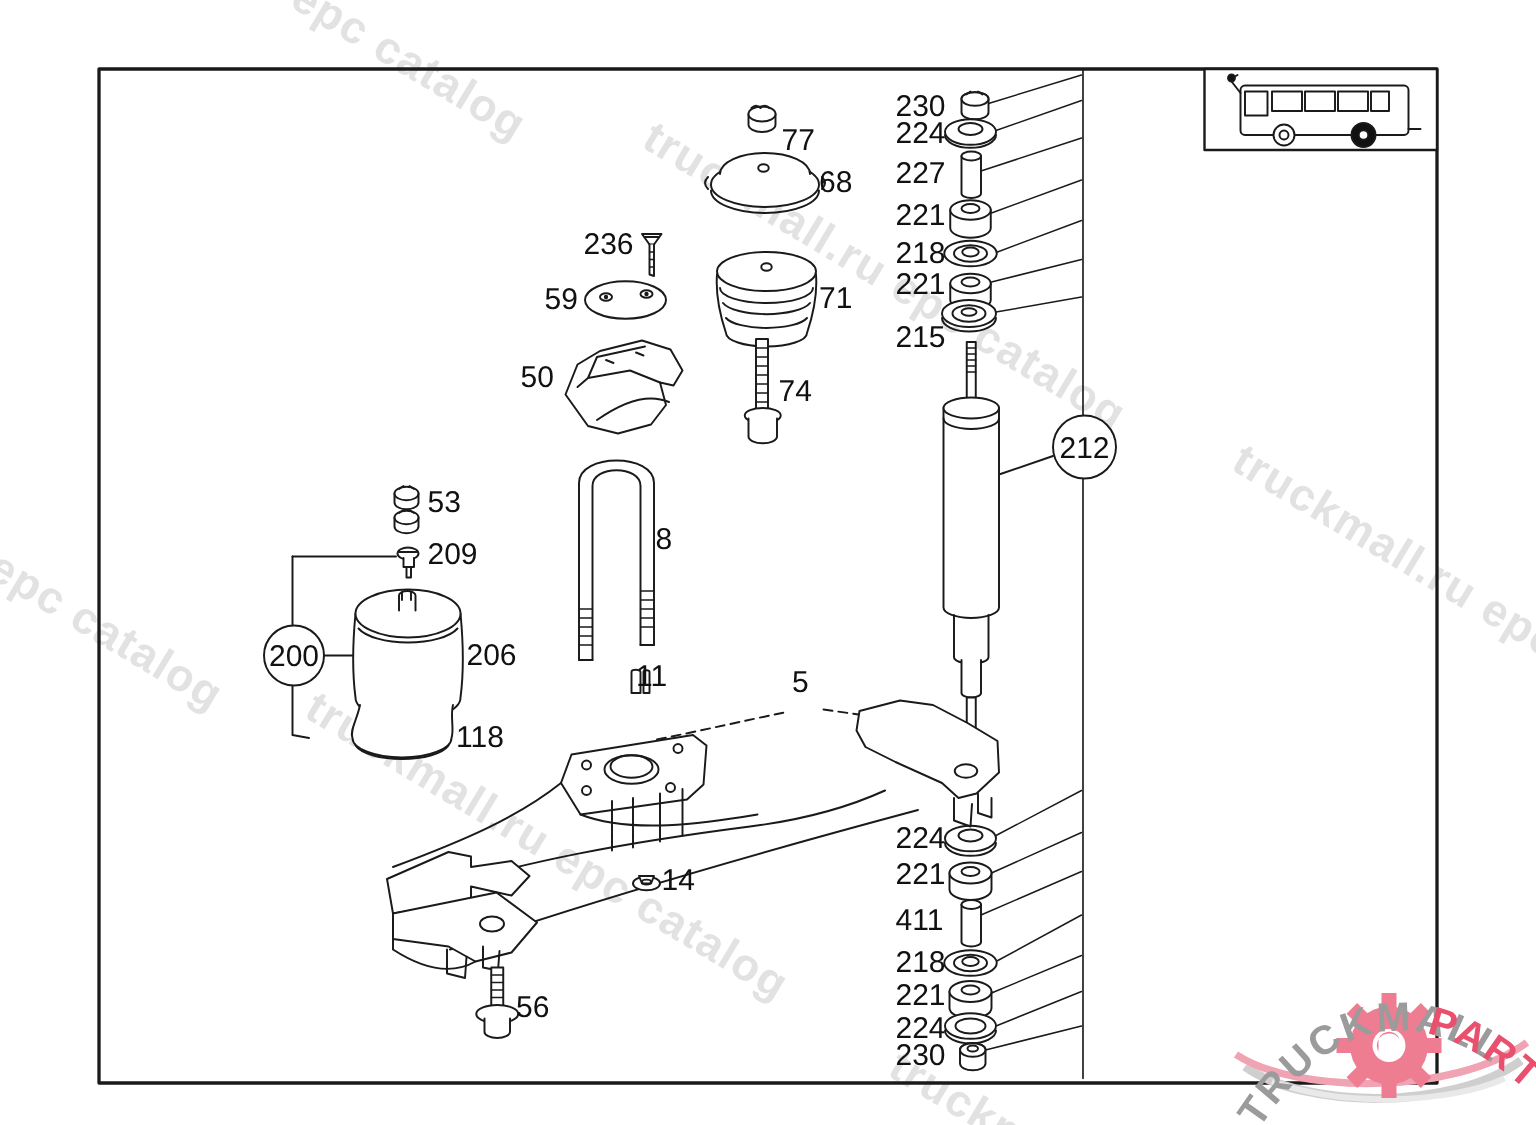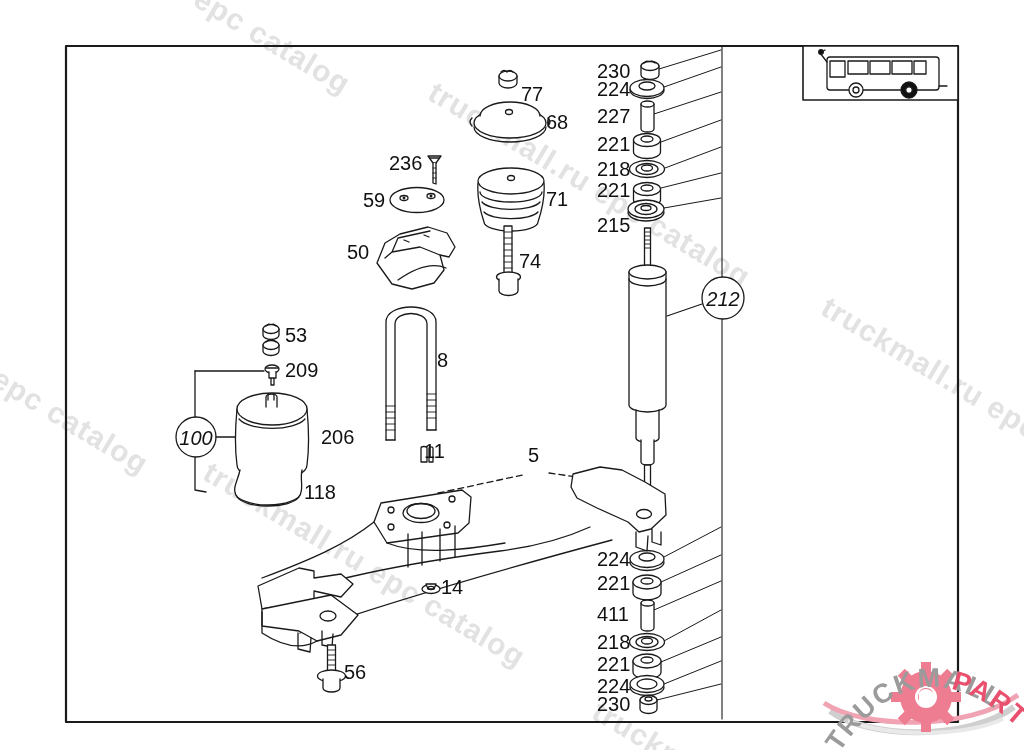--- a/index.html
+++ b/index.html
@@ -12,21 +12,21 @@
     position:absolute;z-index:1;white-space:nowrap;pointer-events:none;
     font:bold 30px "Liberation Sans",sans-serif;color:#e2e2e2;letter-spacing:1px;
     transform-origin:0 0;transform:rotate(31deg);
   }
   #art{position:absolute;left:0;top:0;z-index:2;}
   
   .lbl{
     position:absolute;z-index:3;color:#111;
     font:20px "Liberation Sans",sans-serif;line-height:1;
   }
-  .lbl.ctr{text-align:center;width:44px;font-style:italic;}
+  .lbl.ctr{text-align:center;width:44px;}
   #logo{position:absolute;left:818px;top:615px;z-index:4;}
 </style>
 </head>
 <body>
 
 <div class="wm" style="left:40px;top:-118px">truckmall.ru epc catalog</div>
 <div class="wm" style="left:440px;top:75px">truckmall.ru epc catalog</div>
 <div class="wm" style="left:833px;top:290px">truckmall.ru epc catalog</div>
 <div class="wm" style="left:-162px;top:262px">truckmall.ru epc catalog</div>
 <div class="wm" style="left:215px;top:455px">truckmall.ru epc catalog</div>
@@ -305,22 +305,22 @@
 
 <div class="lbl" style="left:521px;top:84px">77</div>
 <div class="lbl" style="left:546px;top:112px">68</div>
 <div class="lbl" style="left:389px;top:153px">236</div>
 <div class="lbl" style="left:363px;top:190px">59</div>
 <div class="lbl" style="left:546px;top:189px">71</div>
 <div class="lbl" style="left:347px;top:242px">50</div>
 <div class="lbl" style="left:519px;top:251px">74</div>
 <div class="lbl" style="left:285px;top:325px">53</div>
 <div class="lbl" style="left:285px;top:360px">209</div>
-<div class="lbl ctr" style="left:174px;top:428px">100</div>
-<div class="lbl" style="left:321px;top:427px">206</div>
+<div class="lbl ctr" style="left:174px;top:428px">200</div>
+<div class="lbl" style="left:311px;top:427px">206</div>
 <div class="lbl" style="left:304px;top:482px">118</div>
 <div class="lbl" style="left:437px;top:350px">8</div>
 <div class="lbl" style="left:424px;top:441px">11</div>
 <div class="lbl" style="left:528px;top:445px">5</div>
 <div class="lbl" style="left:441px;top:577px">14</div>
 <div class="lbl" style="left:344px;top:662px">56</div>
 
 <svg id="logo" width="210" height="140" viewBox="0 0 210 140">
   <path id="lg-arc" d="M20,140 Q100,15 208,120" fill="none" stroke="none"></path>
   <g>

